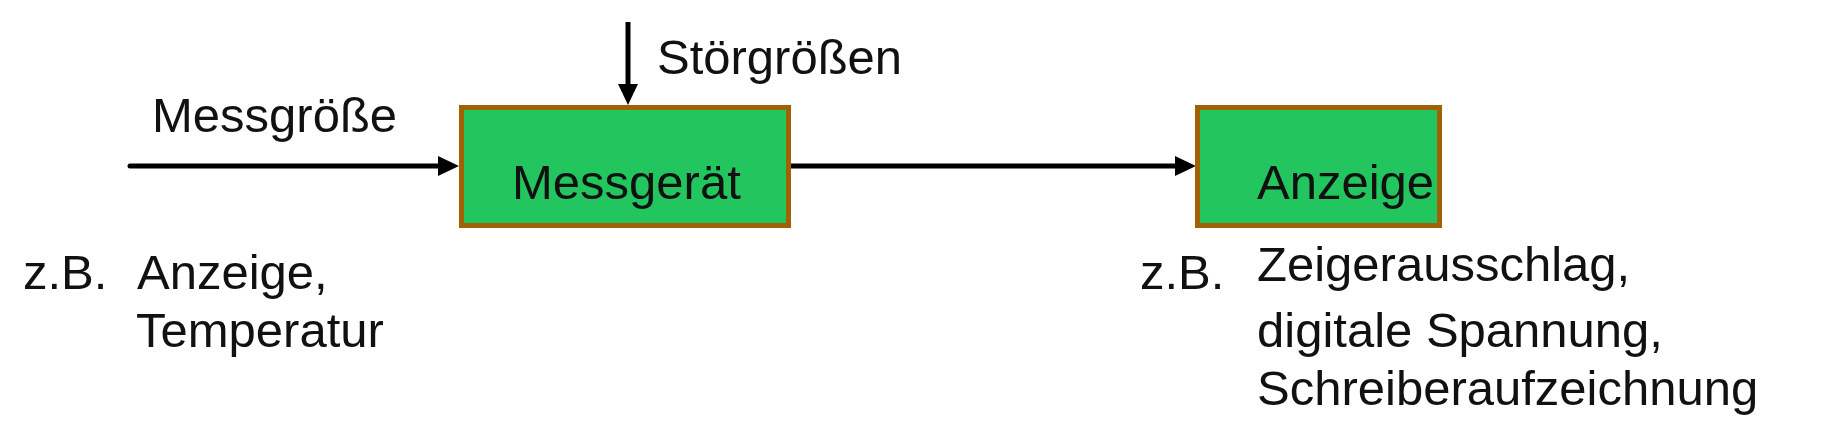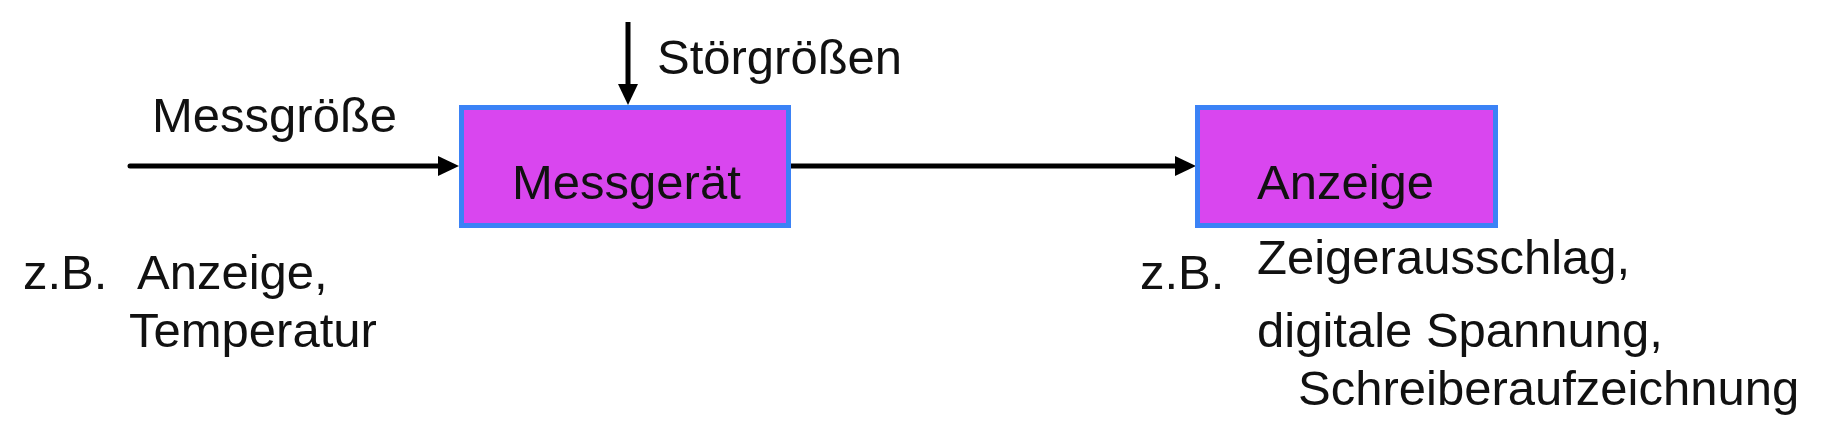--- a/index.html
+++ b/index.html
@@ -1,19 +1,19 @@
 <!DOCTYPE html>
 <html><head>
 <meta charset="utf-8">
 <style>
   html, body { margin:0; padding:0; background:#ffffff; }
   body { width:1824px; height:440px; position:relative; overflow:hidden;
          font-family:"Liberation Sans", sans-serif; color:#111; }
   .t { position:absolute; font-size:49px; line-height:1; white-space:nowrap; }
-  .box { position:absolute; border:5px solid #3b82f6; box-sizing:border-box; background:#d946ef;padding-left:26px; }
+  .box { position:absolute; border:5px solid #a16207; box-sizing:border-box; background:#22c55e;padding-left:26px; }
   svg.lines { position:absolute; left:0; top:0; }
 </style>
 </head>
 <body>
 
 <svg class="lines" width="1824" height="440">
   <defs>
     <marker id="ah" markerWidth="6" markerHeight="6" refX="5" refY="3" orient="auto" markerUnits="strokeWidth">
       <path d="M0,0 L6,3 L0,6 Z" fill="#000"></path>
     </marker>
@@ -26,24 +26,24 @@
   <polygon points="1175,156 1196,166 1175,176" fill="#000"></polygon>
 </svg>
 
 <div class="t" style="left:152px; top:91px;">Messgröße</div>
 <div class="t" style="left:657px; top:33px;">Störgrößen</div>
 
 <div class="box" style="left:459px; top:105px; width:332px; height:123px;">
   <div class="t" style="left:48px; top:48px;">Messgerät</div>
 </div>
 
-<div class="box" style="left:1195px; top:105px; width:303px; height:123px;">
+<div class="box" style="left:1195px; top:105px; width:247px; height:123px;">
   <div class="t" style="left:57px; top:48px;">Anzeige</div>
 </div>
 
 <div class="t" style="left:23px; top:248px;">z.B.</div>
 <div class="t" style="left:137px; top:248px;">Anzeige,</div>
-<div class="t" style="left:129px; top:306px;">Temperatur</div>
+<div class="t" style="left:136px; top:306px;">Temperatur</div>
 
 <div class="t" style="left:1140px; top:248px;">z.B.</div>
-<div class="t" style="left:1257px; top:233px;">Zeigerausschlag,</div>
+<div class="t" style="left:1257px; top:240px;">Zeigerausschlag,</div>
 <div class="t" style="left:1257px; top:306px;">digitale Spannung,</div>
-<div class="t" style="left:1257px; top:364px;margin-left:41px;">Schreiberaufzeichnung</div>
+<div class="t" style="left:1257px; top:364px;">Schreiberaufzeichnung</div>
 
 </body></html>

